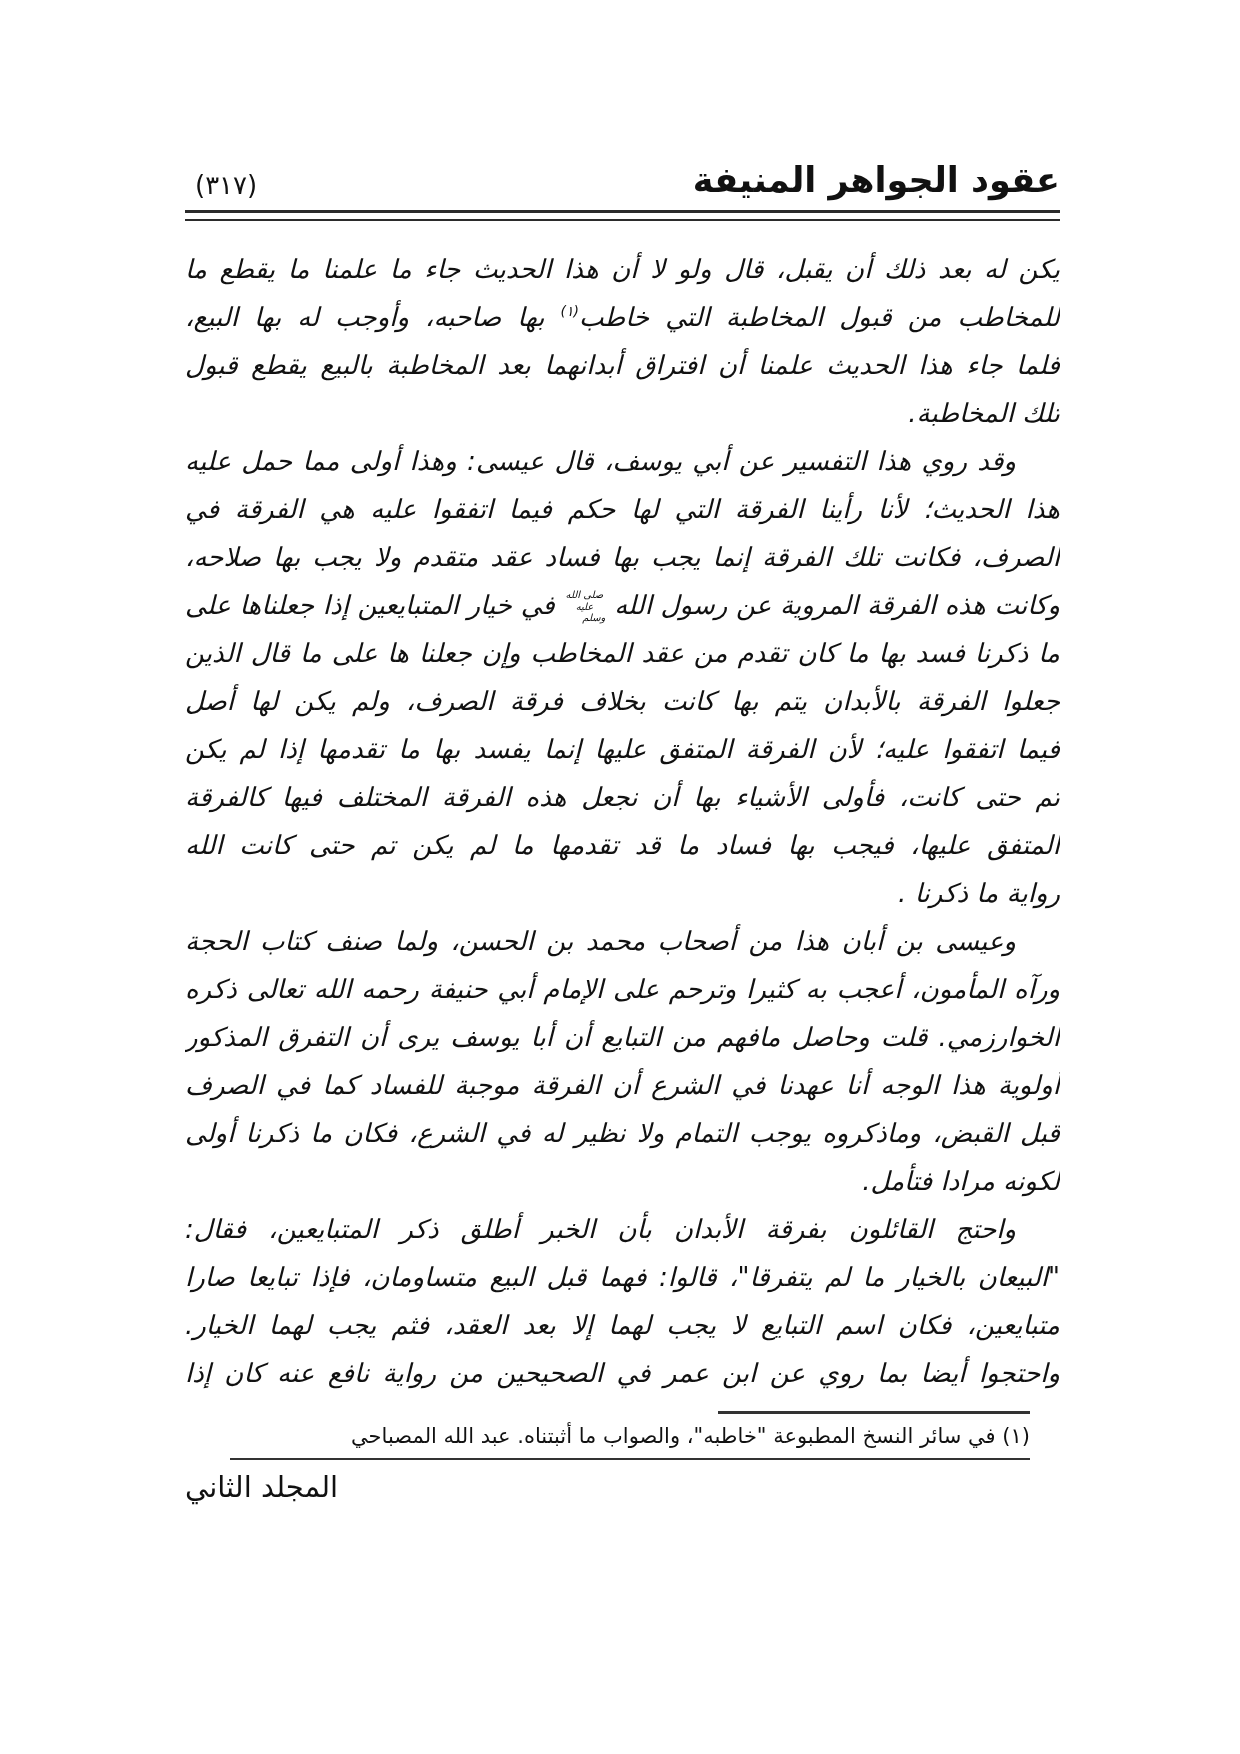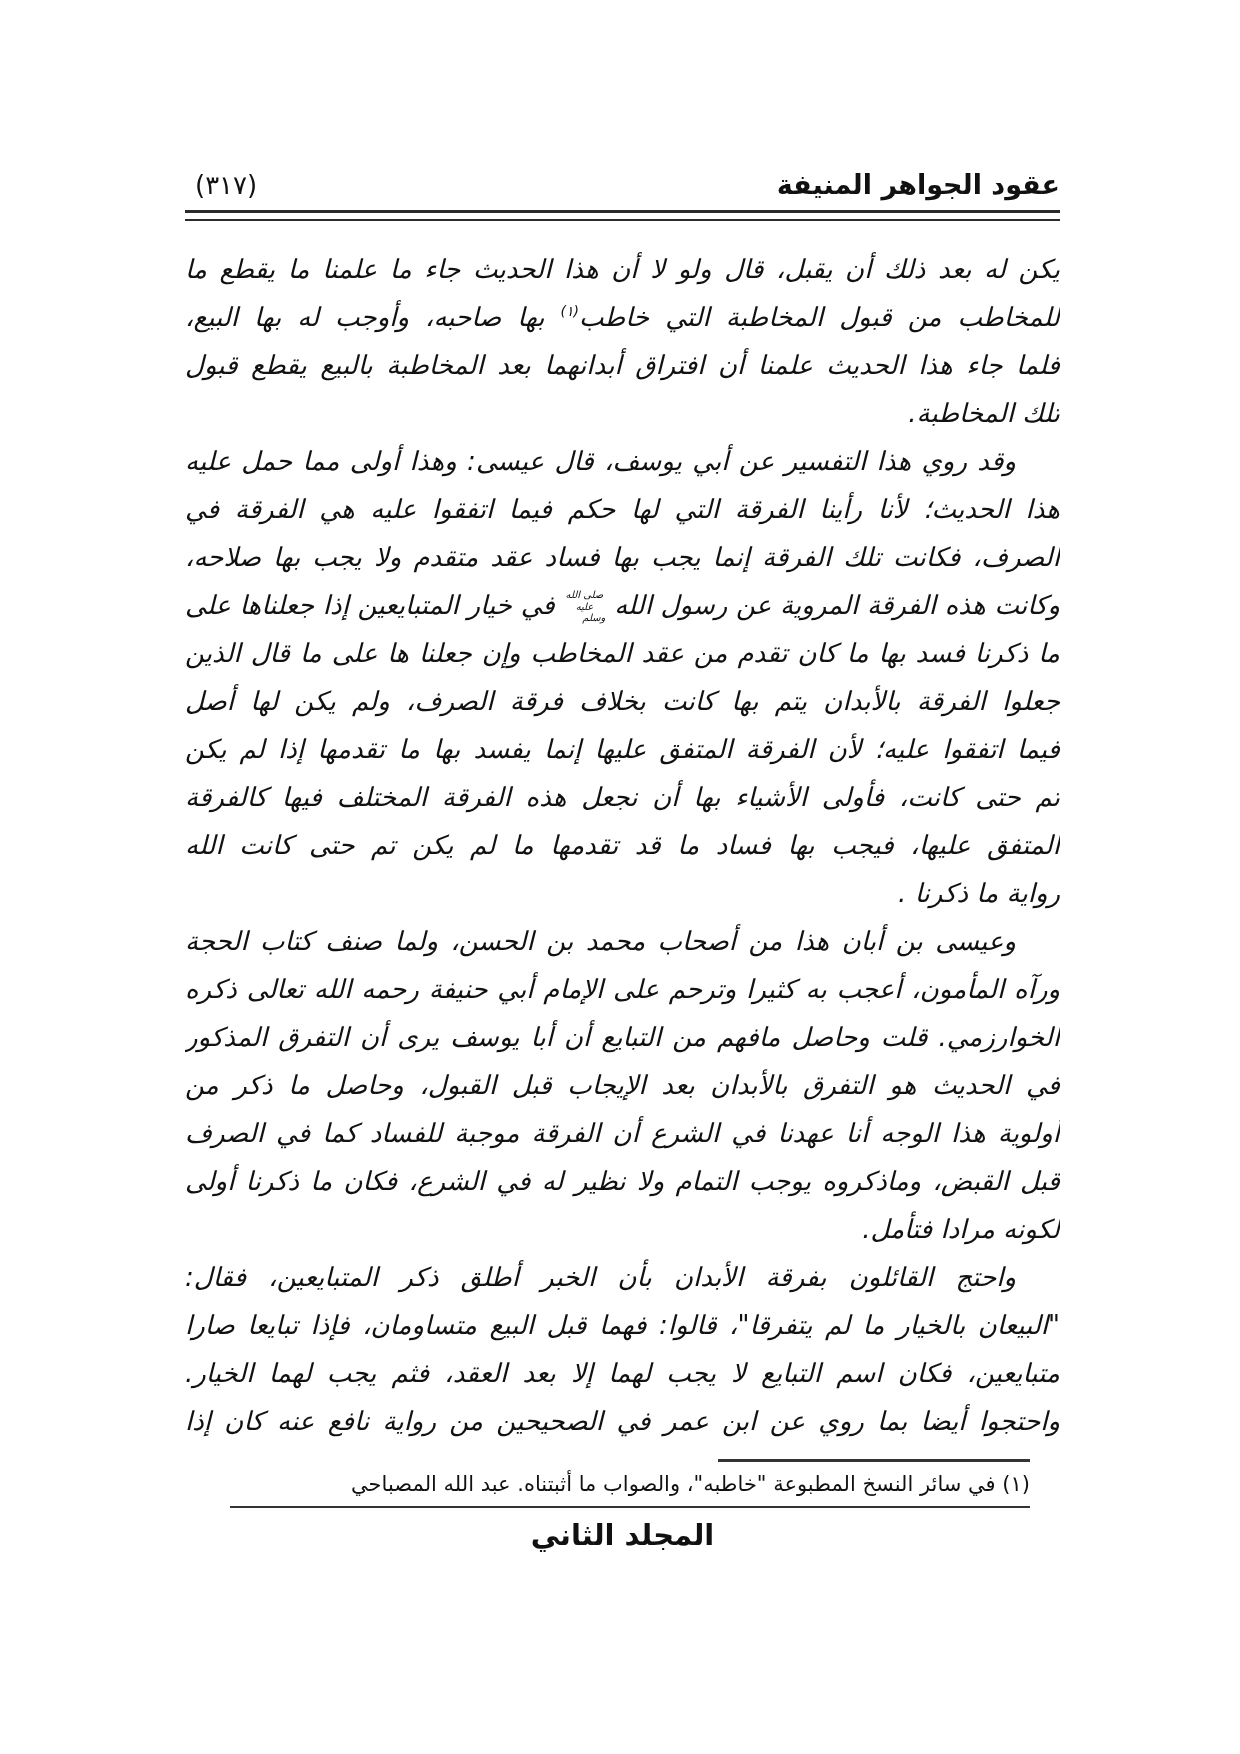--- a/index.html
+++ b/index.html
@@ -18,21 +18,21 @@
     top:160px; right:180px; left:185px;
   }
   
   .header {
     display:flex;
     justify-content:space-between;
     align-items:flex-end;
     height:40px;
   }
   .book-title {
-    font-size:27px;
+    font-size:35px;
     font-weight:bold;
     letter-spacing:0.5px;
   }
   .page-num {
     font-size:26px;
     padding-left:10px;
   }
   .double-rule {
     margin-top:10px;
     height:6px;
@@ -86,23 +86,23 @@
   }
   .bottom-rule {
     margin-top:9px;
     margin-right:30px;
     margin-left:45px;
     border-top:2px solid #333;
   }
   
   .footer {
     margin-top:10px;
-    text-align:center;
+    text-align:left;
     font-size:29px;
-    font-weight:bold;
+    font-weight:normal;
   }
 </style>
 </head>
 <body>
 
 <div class="page">
   <div class="content">
 
     <div class="header">
       <span class="book-title">عقود الجواهر المنيفة</span>
@@ -127,21 +127,20 @@
           <div class="line just">جعلوا الفرقة بالأبدان يتم بها كانت بخلاف فرقة الصرف، ولم يكن لها أصل</div>
           <div class="line just">فيما اتفقوا عليه؛ لأن الفرقة المتفق عليها إنما يفسد بها ما تقدمها إذا لم يكن</div>
           <div class="line just">تم حتى كانت، فأولى الأشياء بها أن نجعل هذه الفرقة المختلف فيها كالفرقة</div>
           <div class="line just">المتفق عليها، فيجب بها فساد ما قد تقدمها ما لم يكن تم حتى كانت الله</div>
           <div class="line">رواية ما ذكرنا .</div>
         </div>
         <div class="para indent">
           <div class="line just">وعيسى بن أبان هذا من أصحاب محمد بن الحسن، ولما صنف كتاب الحجة</div>
           <div class="line just">ورآه المأمون، أعجب به كثيرا وترحم على الإمام أبي حنيفة رحمه الله تعالى ذكره</div>
           <div class="line just">الخوارزمي. قلت وحاصل مافهم من التبايع أن أبا يوسف يرى أن التفرق المذكور</div>
-          <div class="line just">في الحديث هو التفرق بالأبدان بعد الإيجاب قبل القبول، وحاصل ما ذكر من</div>
           <div class="line just">أولوية هذا الوجه أنا عهدنا في الشرع أن الفرقة موجبة للفساد كما في الصرف</div>
           <div class="line just">قبل القبض، وماذكروه يوجب التمام ولا نظير له في الشرع، فكان ما ذكرنا أولى</div>
           <div class="line">لكونه مرادا فتأمل.</div>
         </div>
         <div class="para indent">
           <div class="line just">واحتج القائلون بفرقة الأبدان بأن الخبر أطلق ذكر المتبايعين، فقال:</div>
           <div class="line just">"البيعان بالخيار ما لم يتفرقا"، قالوا: فهما قبل البيع متساومان، فإذا تبايعا صارا</div>
           <div class="line just">متبايعين، فكان اسم التبايع لا يجب لهما إلا بعد العقد، فثم يجب لهما الخيار.</div>
           <div class="line just">واحتجوا أيضا بما روي عن ابن عمر في الصحيحين من رواية نافع عنه كان إذا</div>
         </div>

